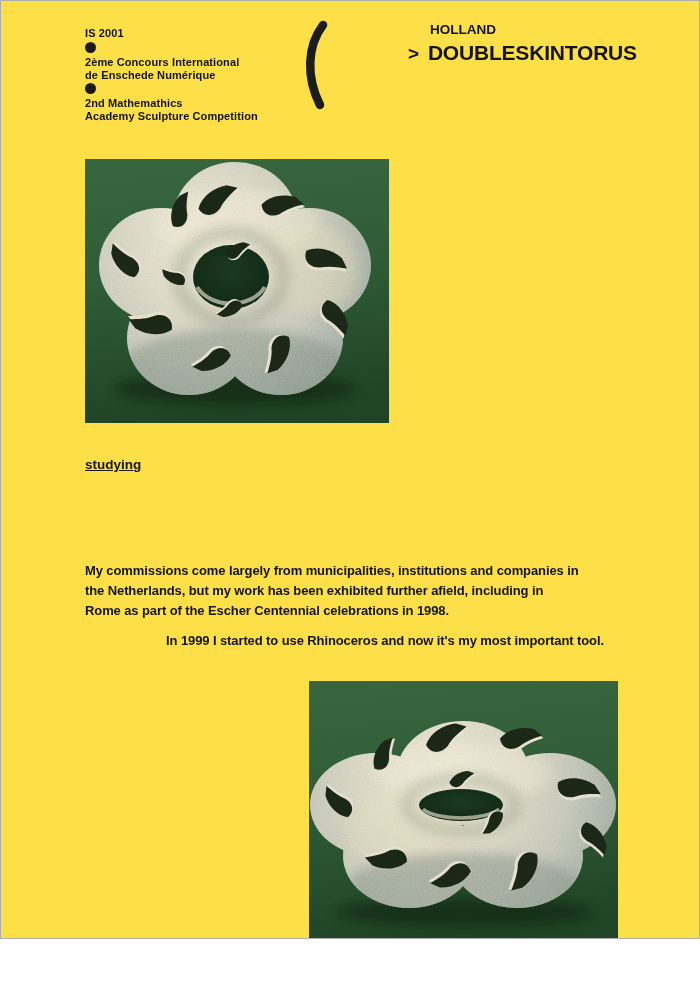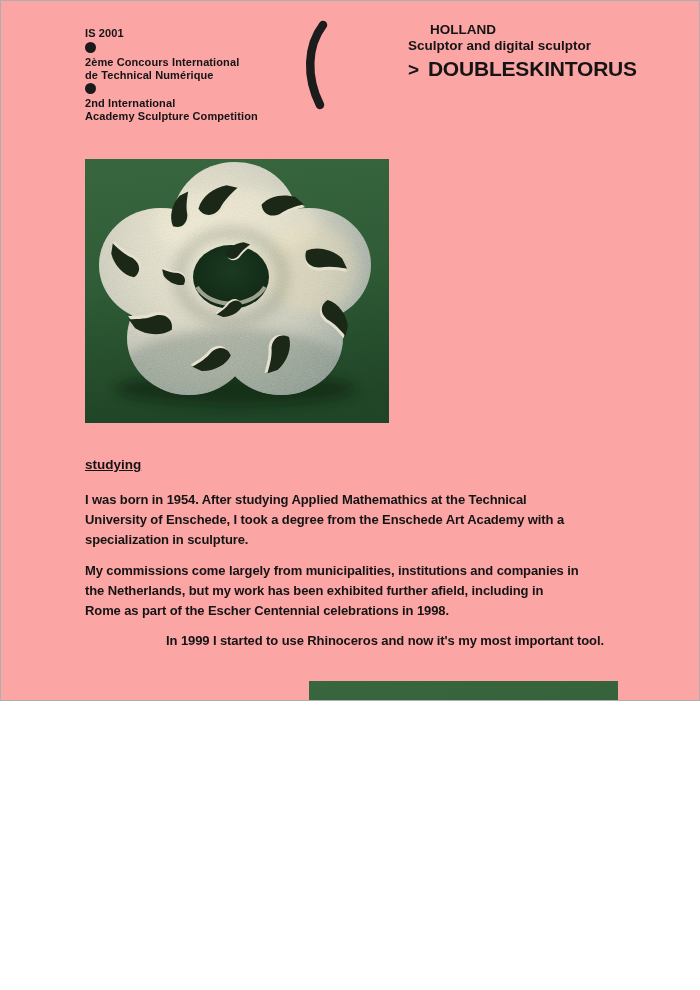--- a/index.html
+++ b/index.html
@@ -1,20 +1,20 @@
 <!DOCTYPE html>
 <html><head>
 <meta charset="utf-8">
 <style>
   html,body{margin:0;padding:0;background:#ffffff;}
   .page{
     position:relative;
-    width:700px;height:701px;
+    width:700px;height:939px;
     box-sizing:border-box;
-    background:#fca5a5;
+    background:#fde047;
     border:1px solid #aeaeae;
     font-family:"Liberation Sans","DejaVu Sans",sans-serif;
     color:#141414;
     overflow:hidden;
   }
   
   .event-block{
     position:absolute;left:84px;top:26px;width:230px;
     font-weight:bold;font-size:11px;line-height:12px;letter-spacing:0.1px;
   }
@@ -53,33 +53,32 @@
 </style>
 </head>
 <body>
 
 <div class="page">
 
   <div class="event-block">
     <div class="event-code">IS 2001</div>
     <span class="bullet"></span>
     <div class="event-line">2ème Concours International</div>
-    <div class="event-line">de Technical Numérique</div>
+    <div class="event-line">de Enschede Numérique</div>
     <span class="bullet"></span>
-    <div class="event-line">2nd International</div>
+    <div class="event-line">2nd Mathemathics</div>
     <div class="event-line">Academy Sculpture Competition</div>
   </div>
 
   <svg class="paren-mark" viewBox="0 0 34 92" aria-hidden="true">
     <path d="M26,6 C10,27 9,58 23,86" fill="none" stroke="#1c1c1c" stroke-width="8.5" stroke-linecap="round"></path>
   </svg>
 
   <div class="artist-block">
     <div class="artist-country">HOLLAND</div>
-    <div class="artist-role">Sculptor and digital sculptor</div>
     <div class="work-line">
       <span class="work-prefix">&gt;</span>
       <span>DOUBLESKINTORUS</span>
     </div>
   </div>
 
   <div class="figure figure-1">
     <svg width="304" height="264" viewBox="0 0 304 264" role="img" aria-label="doubleskintorus-render-three-quarter-view">
       <defs>
         <linearGradient id="bgGrad" x1="0" y1="0" x2="0.12" y2="1">
@@ -169,25 +168,20 @@
       <use href="#clawPair" transform="translate(44,120) rotate(252) scale(0.9)"></use>
       <use href="#clawPair" transform="translate(84,64) rotate(-52) scale(0.85)"></use>
       <use href="#clawPair" transform="translate(140,92) rotate(-8) scale(0.6)"></use>
       <use href="#clawPair" transform="translate(158,150) rotate(175) scale(0.62)"></use>
       <use href="#clawPair" transform="translate(96,128) rotate(230) scale(0.6)"></use>
     </svg>
   </div>
 
   <div class="bio-heading">studying</div>
 
-  <div class="bio-para bio-para-1">
-    <div>I was born in 1954. After studying Applied Mathemathics at the Technical</div>
-    <div>University of Enschede, I took a degree from the Enschede Art Academy with a</div>
-    <div>specialization in sculpture.</div>
-  </div>
 
   <div class="bio-para bio-para-2">
     <div>My commissions come largely from municipalities, institutions and companies in</div>
     <div>the Netherlands, but my work has been exhibited further afield, including in</div>
     <div>Rome as part of the Escher Centennial celebrations in 1998.</div>
   </div>
 
   <div class="bio-para bio-para-3">
     <div>In 1999 I started to use Rhinoceros and now it's my most important tool.</div>
   </div>

